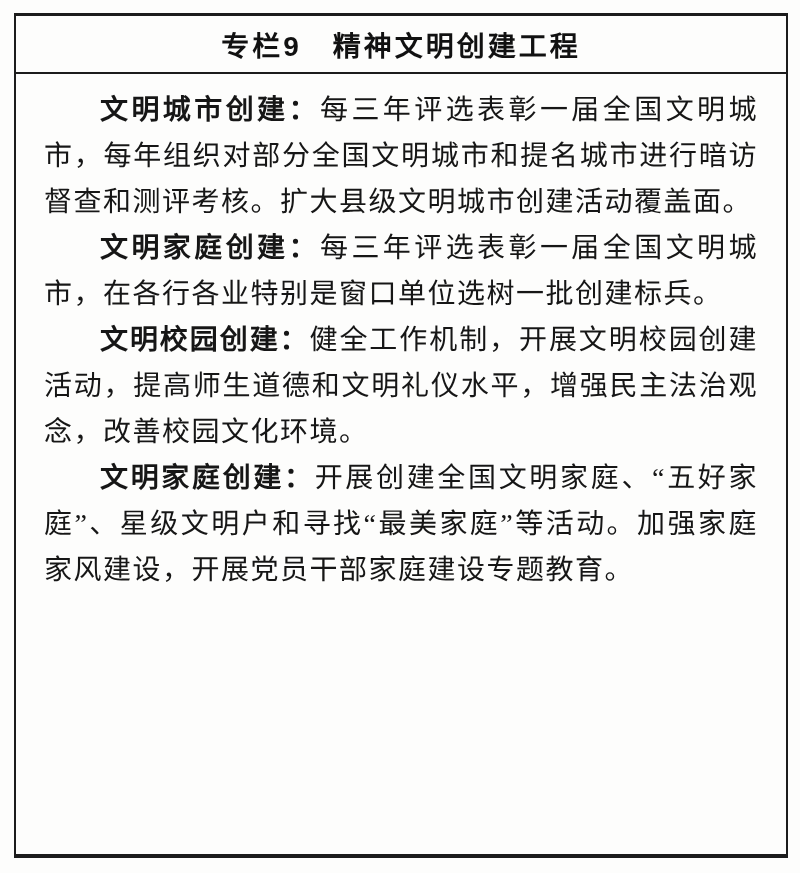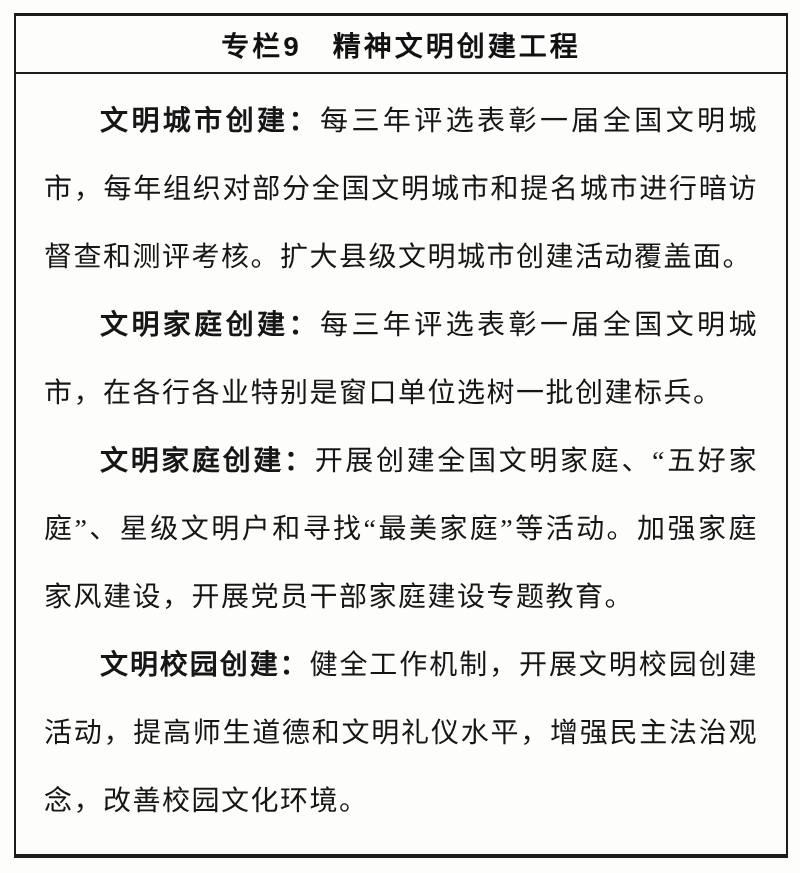--- a/index.html
+++ b/index.html
@@ -40,21 +40,21 @@
     font-family: "Liberation Sans", sans-serif;
     font-weight: bold;
     font-size: 28px;
     letter-spacing: 3px;
     color: #111111;
     white-space: pre;
   }
   .panel-body {
     padding: 13px 28px 0 28px;
     font-size: 28px;
-    line-height: 68px;
+    line-height: 46px;
     text-align: justify;
     text-justify: inter-ideograph;
   }
   .panel-body p {
     margin: 0;
     text-indent: 2em;
     letter-spacing: 1.5px;
   }
   .lead {
     font-weight: bold;
@@ -64,17 +64,17 @@
 <body>
 
 <div class="page">
   <div class="panel">
     <div class="panel-header">
       <h1 class="panel-title">专栏9　精神文明创建工程</h1>
     </div>
     <div class="panel-body">
       <p><span class="lead">文明城市创建：</span><span>每三年评选表彰一届全国文明城市，每年组织对部分全国文明城市和提名城市进行暗访督查和测评考核。扩大县级文明城市创建活动覆盖面。</span></p>
       <p><span class="lead">文明家庭创建：</span><span>每三年评选表彰一届全国文明城市，在各行各业特别是窗口单位选树一批创建标兵。</span></p>
+      <p><span class="lead">文明校园创建：</span><span>健全工作机制，开展文明校园创建活动，提高师生道德和文明礼仪水平，增强民主法治观念，改善校园文化环境。</span></p>
       <p><span class="lead">文明家庭创建：</span><span>开展创建全国文明家庭、“五好家庭”、星级文明户和寻找“最美家庭”等活动。加强家庭家风建设，开展党员干部家庭建设专题教育。</span></p>
-      <p><span class="lead">文明校园创建：</span><span>健全工作机制，开展文明校园创建活动，提高师生道德和文明礼仪水平，增强民主法治观念，改善校园文化环境。</span></p>
     </div>
   </div>
 </div>
 
 </body></html>

